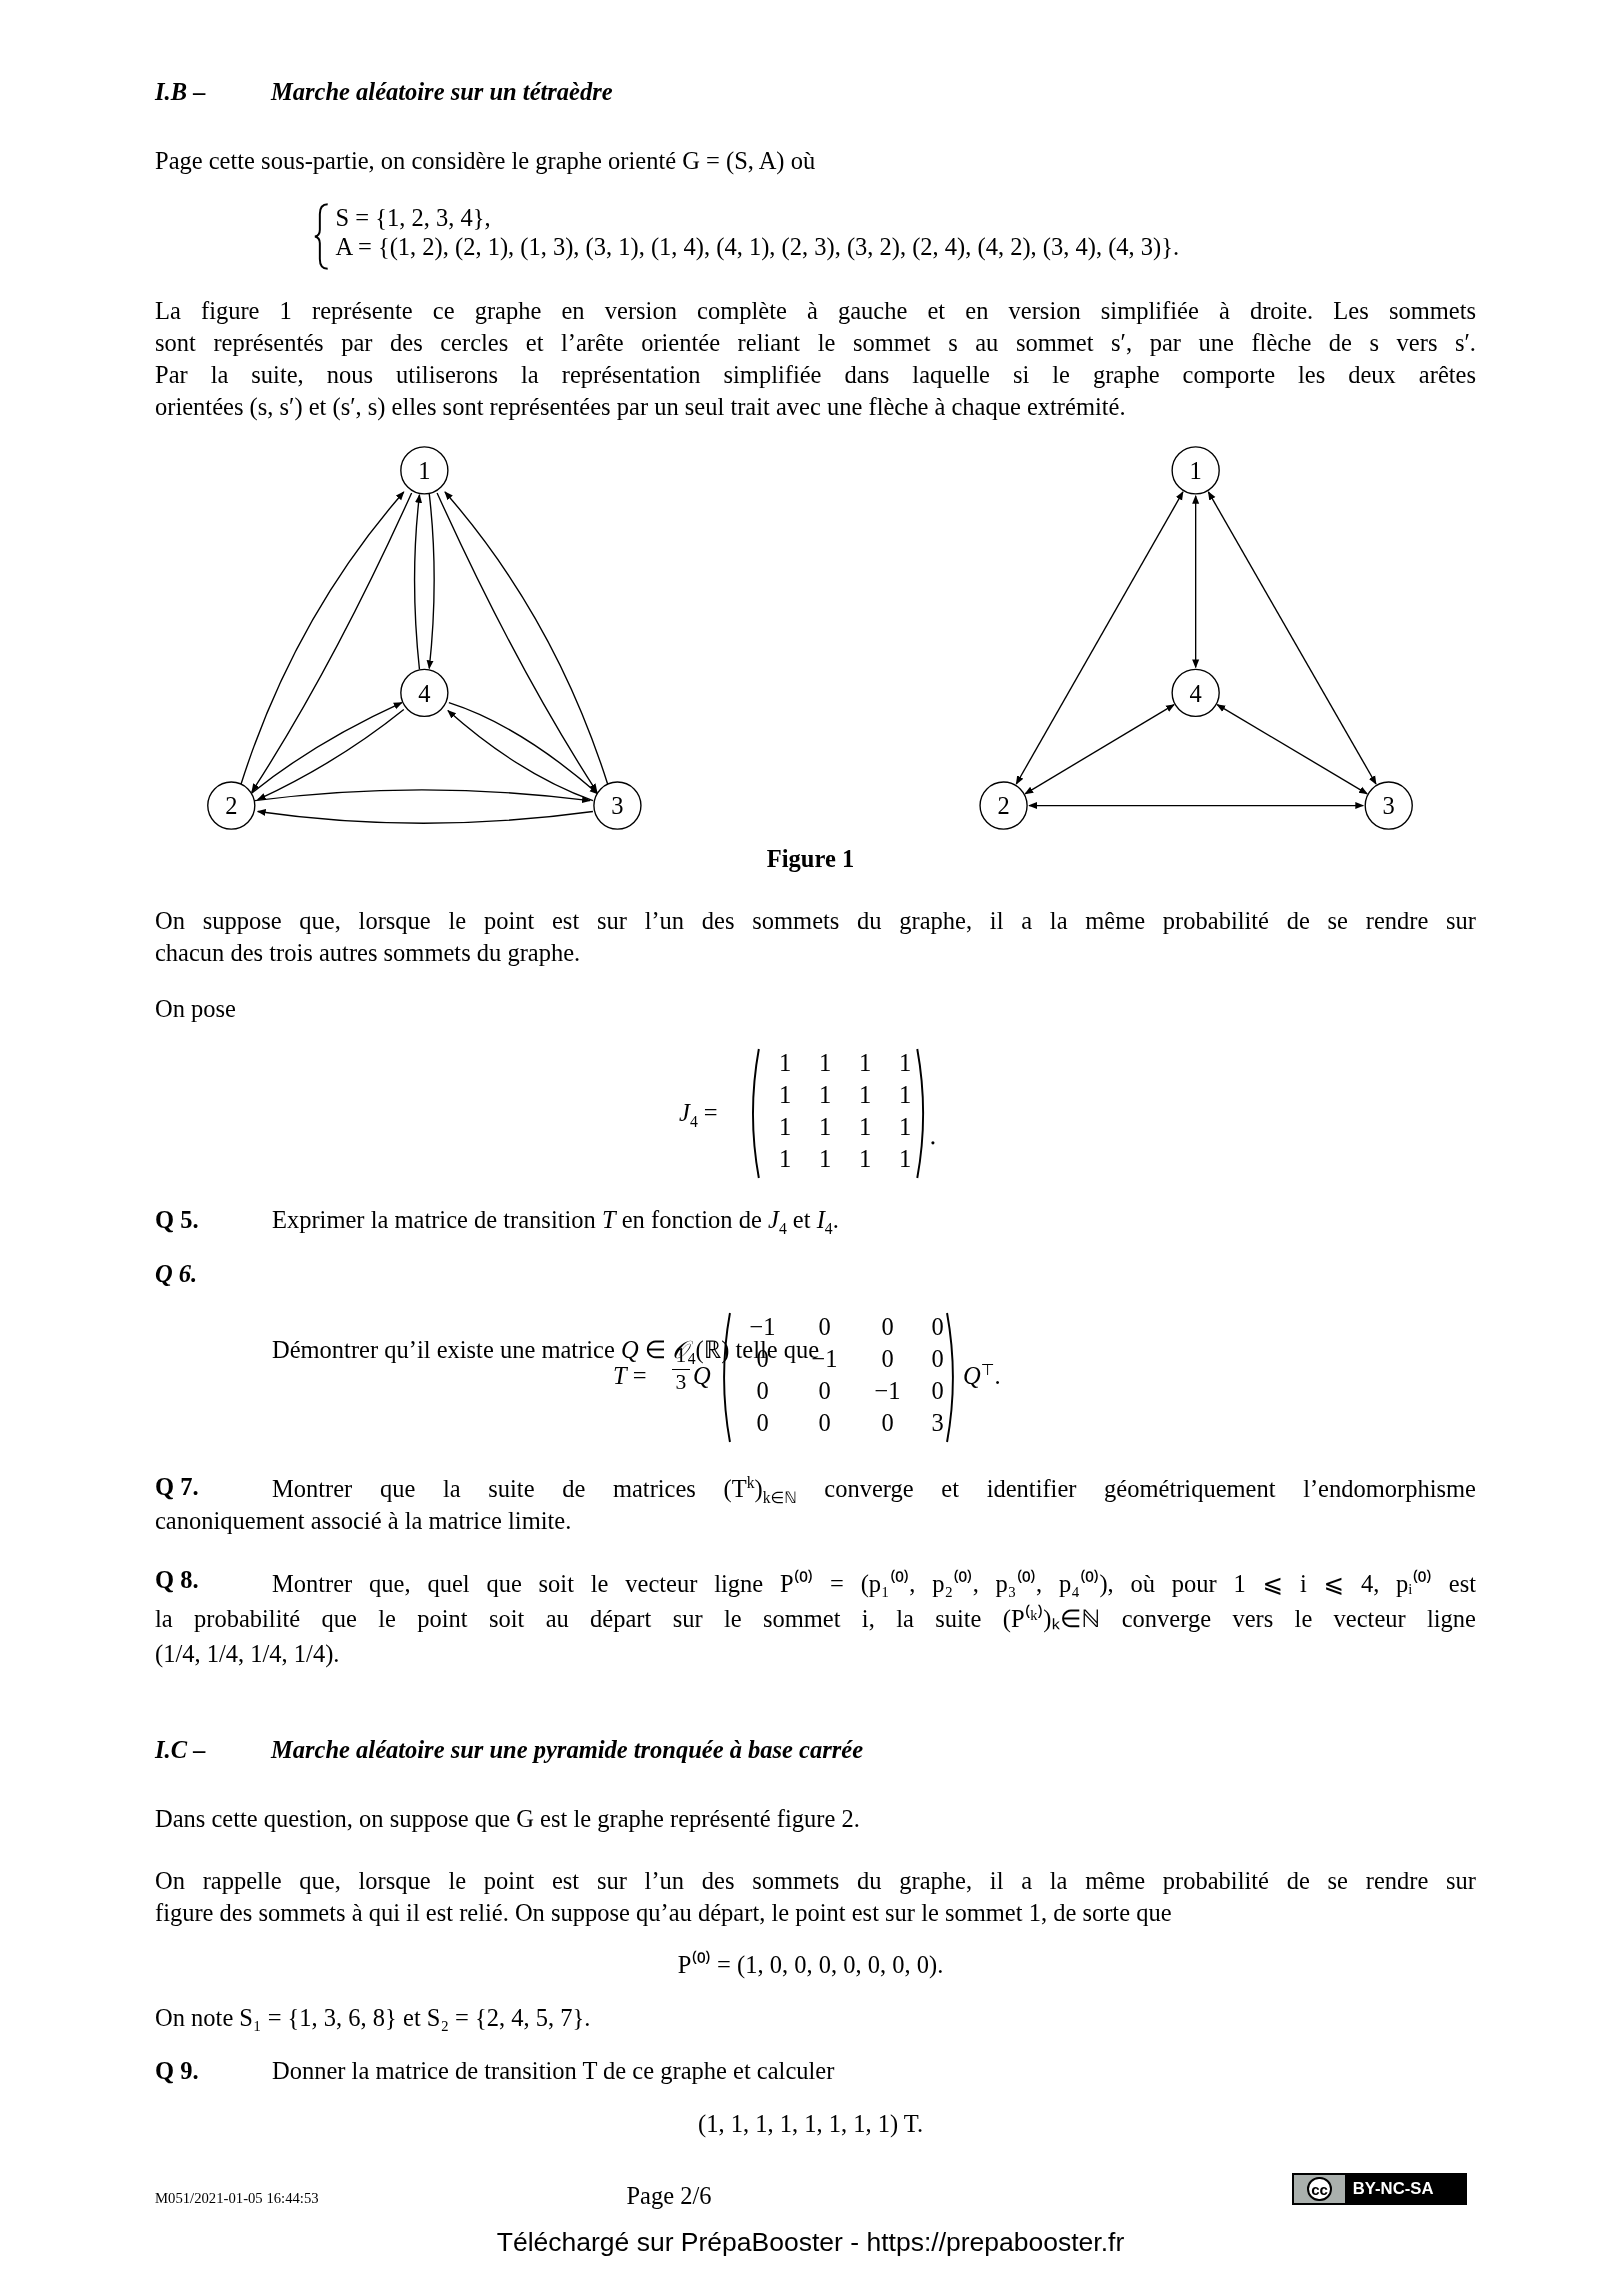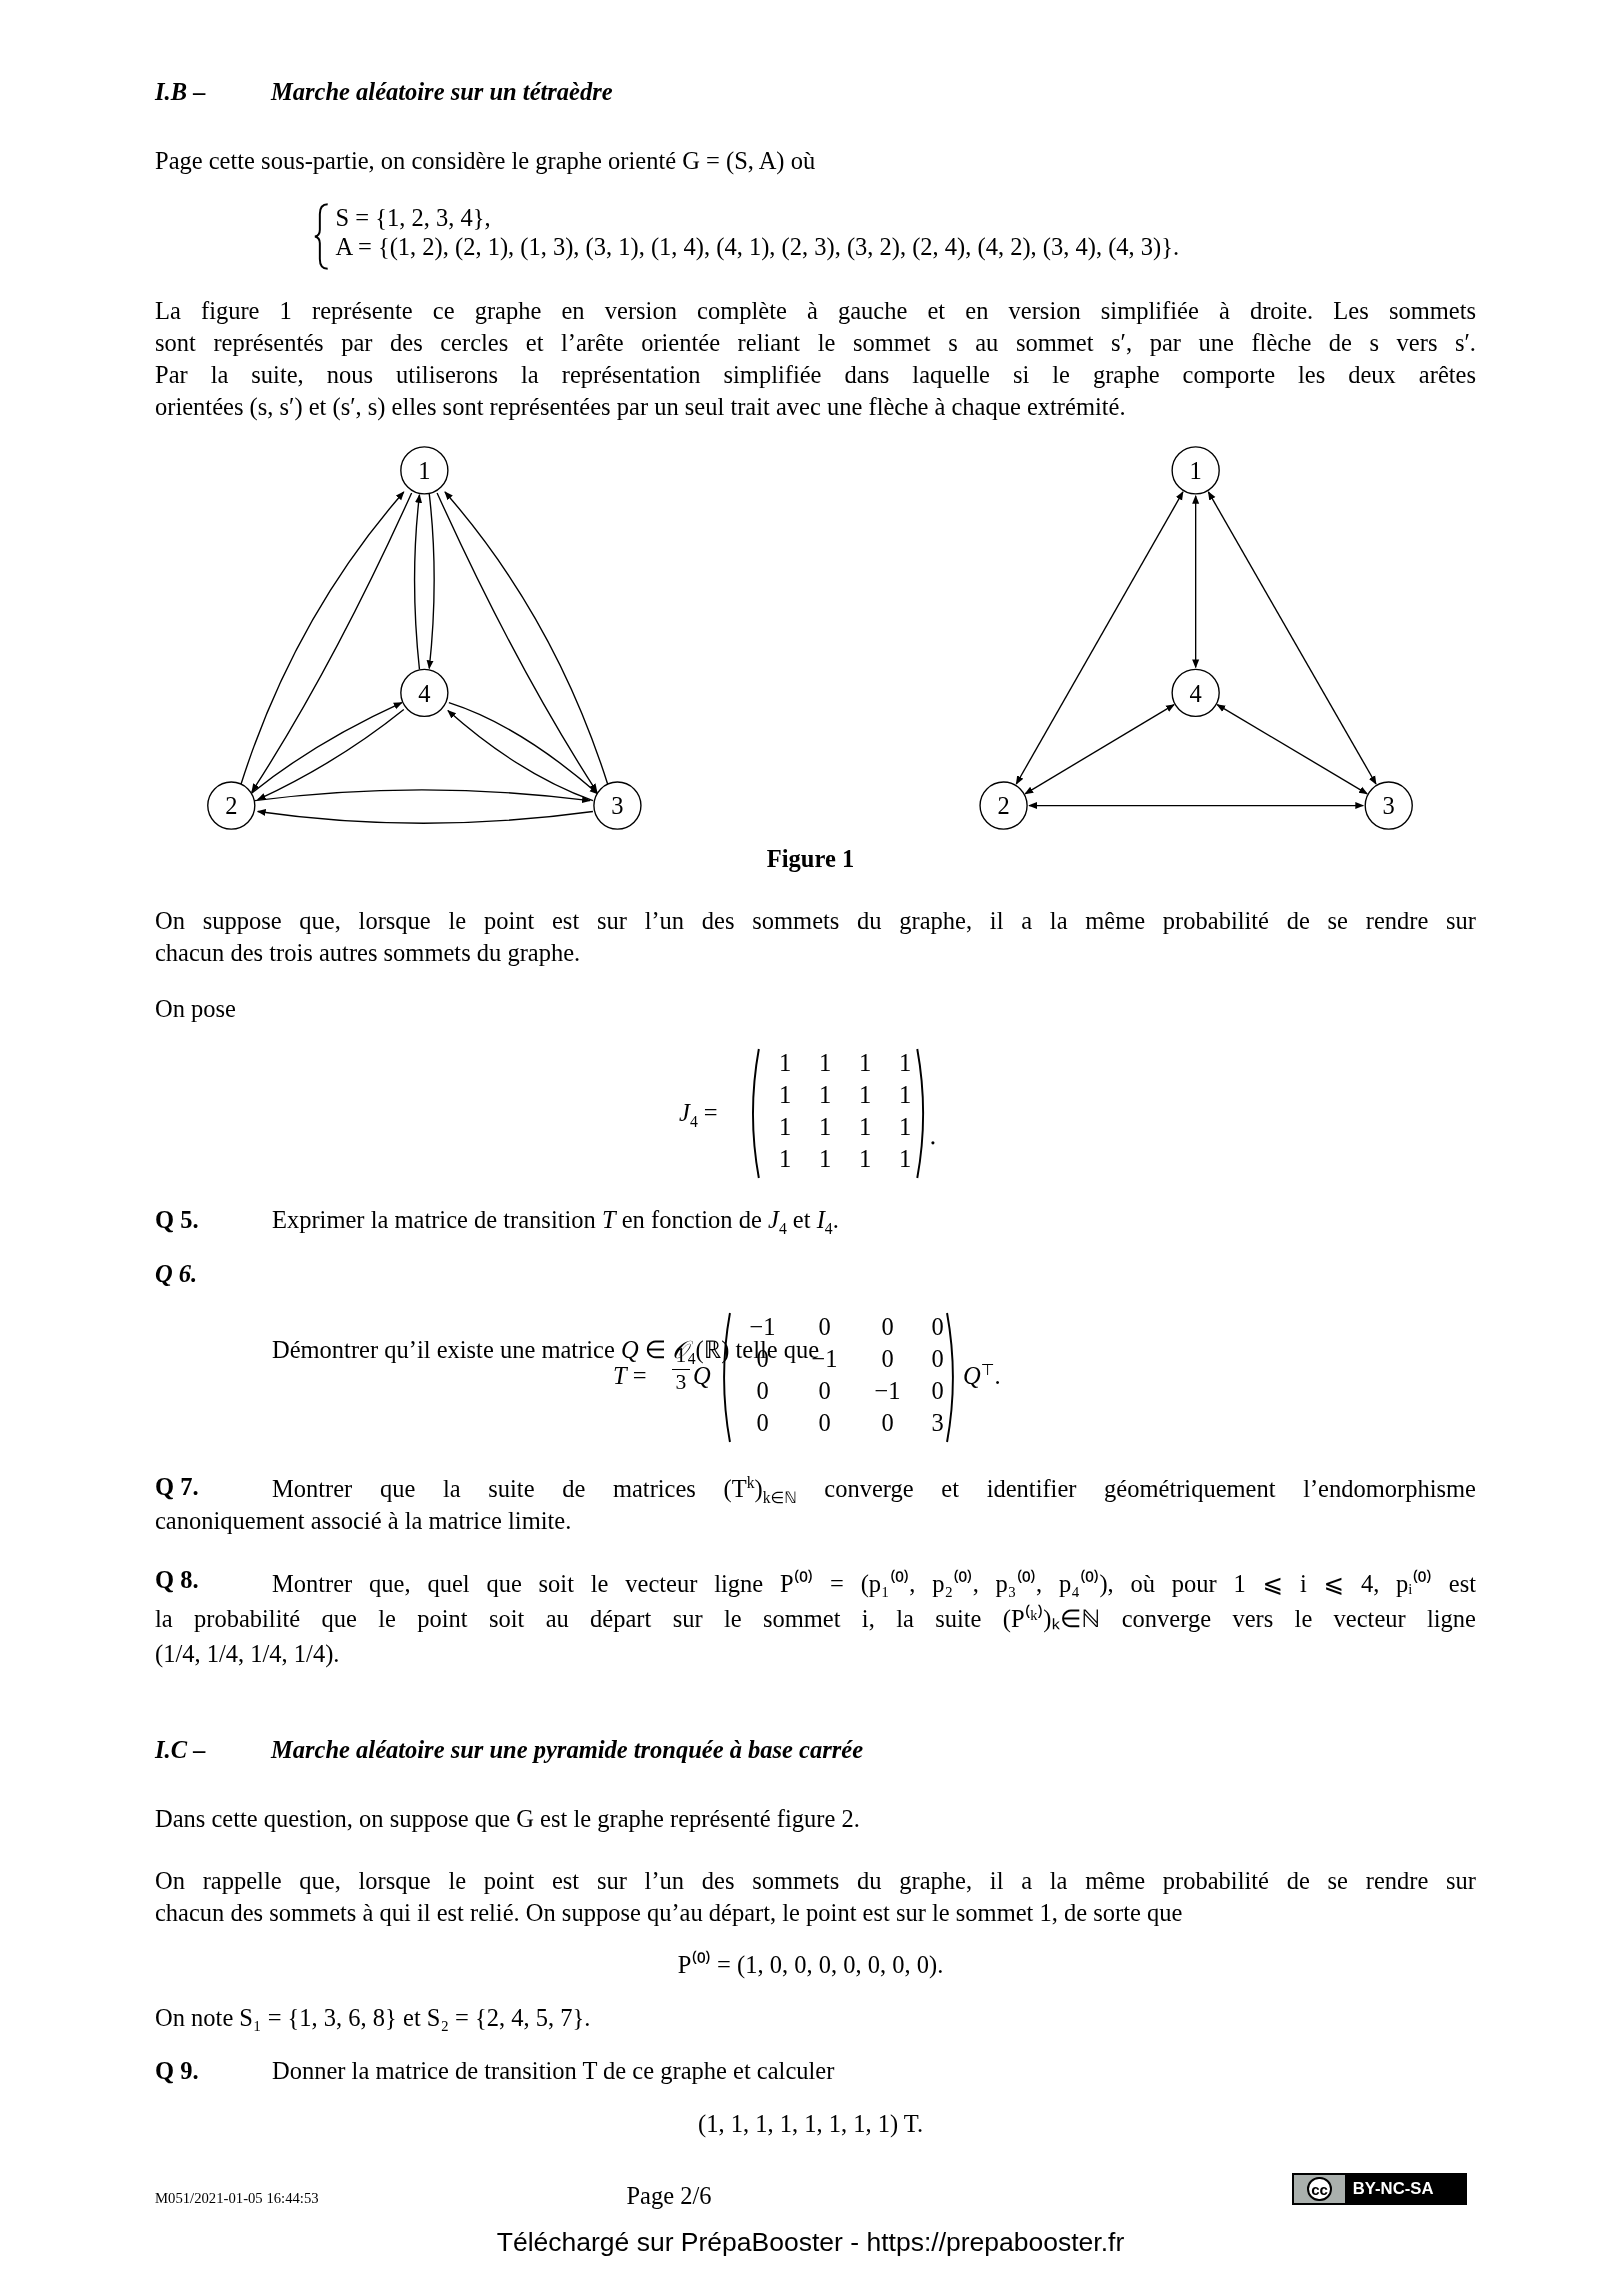--- a/index.html
+++ b/index.html
@@ -208,21 +208,21 @@
 </div>
 
 <div class="abs heading" style="left:155px; top:1736px;">
   <span class="num">I.C –</span><span>Marche aléatoire sur une pyramide tronquée à base carrée</span>
 </div>
 
 <div class="abs txt" style="left:155px; top:1803px;">Dans cette question, on suppose que G est le graphe représenté figure 2.</div>
 
 <div class="para" style="top:1865px;">
   <span class="line">On rappelle que, lorsque le point est sur l’un des sommets du graphe, il a la même probabilité de se rendre sur</span>
-  <span class="line last">chacun des sommets à qui il est relié. On suppose qu’au départ, le point est sur le sommet 1, de sorte que</span>
+  <span class="line last">figure des sommets à qui il est relié. On suppose qu’au départ, le point est sur le sommet 1, de sorte que</span>
 </div>
 
 <div class="abs txt" style="left:0; width:1621px; text-align:center; top:1949px;">P⁽⁰⁾ = (1, 0, 0, 0, 0, 0, 0, 0).</div>
 
 <div class="abs txt" style="left:155px; top:2002px;">On note S₁ = {1, 3, 6, 8} et S₂ = {2, 4, 5, 7}.</div>
 
 <div class="qlabel" style="top:2057px;">Q 9.</div>
 <div class="qtext" style="top:2057px;">Donner la matrice de transition T de ce graphe et calculer</div>
 
 <div class="abs txt" style="left:0; width:1621px; text-align:center; top:2108px;">(1, 1, 1, 1, 1, 1, 1, 1) T.</div>

